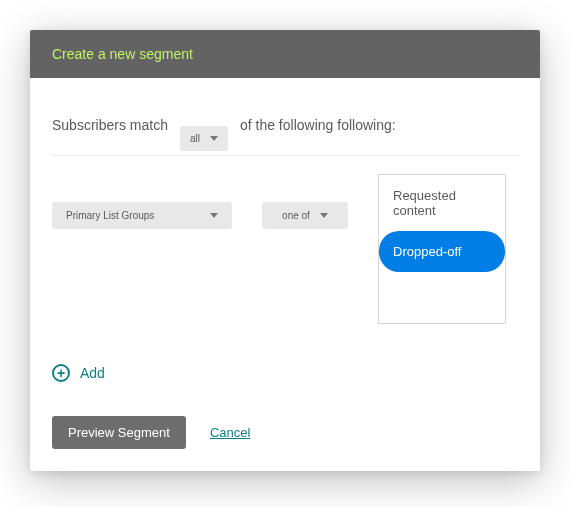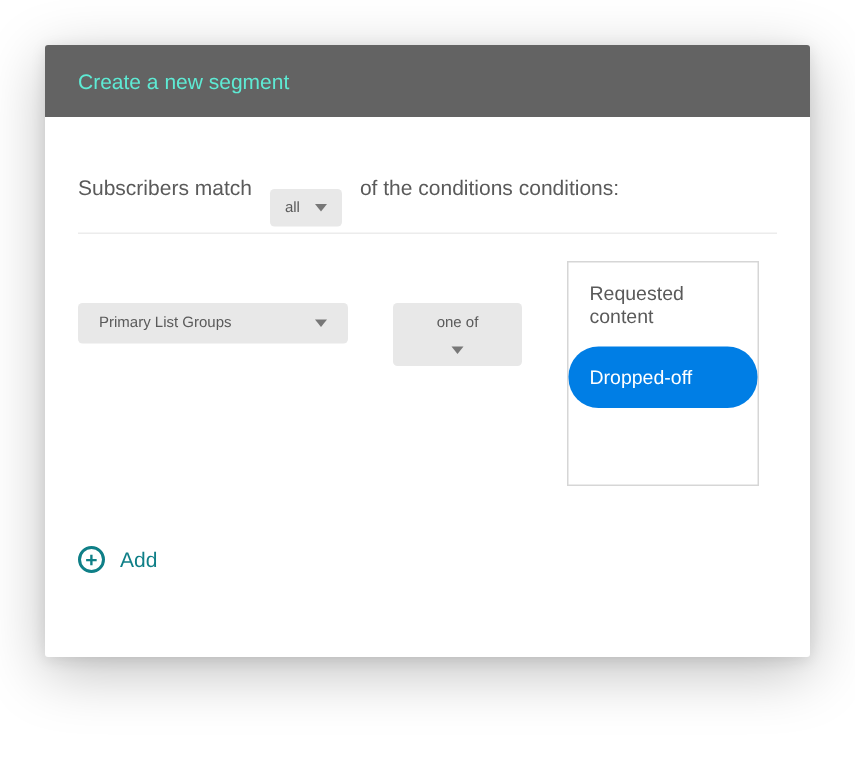--- a/index.html
+++ b/index.html
@@ -16,21 +16,21 @@
     }
     .modal {
       width: 510px;
       background: #ffffff;
       box-shadow: 0 10px 40px rgba(0,0,0,0.25), 0 2px 10px rgba(0,0,0,0.1);
       border-radius: 2px;
       overflow: hidden;
     }
     .modal-header {
       background: #636363;
-      color: #5eead4;
+      color: #bef264;
       padding: 16px 22px;
       font-size: 14px;
       font-weight: 400;
     }
     .modal-body {
       padding: 20px 22px 22px 22px;
     }
     .match-row {
       display: flex;
       align-items: center;
@@ -55,22 +55,21 @@
       margin-top: 28px;
     }
     .select-box.large {
       padding: 8px 14px;
       min-width: 180px;
       justify-content: space-between;
     }
     .select-box.medium {
       padding: 8px 14px;
       min-width: 86px;
-      justify-content: space-between;
-      flex-direction: column;
+      justify-content: center;
     }
     .chevron {
       width: 0;
       height: 0;
       border-left: 4px solid transparent;
       border-right: 4px solid transparent;
       border-top: 5px solid #777;
     }
     .condition-row {
       display: flex;
@@ -146,21 +145,21 @@
   <div class="modal-header">
     <span>Create a new segment</span>
   </div>
   <div class="modal-body">
     <div class="match-row">
       <span>Subscribers match</span>
       <div class="select-box">
         <span>all</span>
         <span class="chevron"></span>
       </div>
-      <span>of the conditions conditions:</span>
+      <span>of the following following:</span>
     </div>
 
     <div class="condition-row">
       <div class="select-box large">
         <span>Primary List Groups</span>
         <span class="chevron"></span>
       </div>
       <div class="select-box medium">
         <span>one of</span>
         <span class="chevron"></span>
@@ -169,14 +168,18 @@
         <div class="option-item">Requested content</div>
         <div class="option-item selected">Dropped-off</div>
       </div>
     </div>
 
     <div class="add-row">
       <span class="plus-circle">+</span>
       <span>Add</span>
     </div>
 
+    <div class="footer-row">
+      <button class="btn-primary">Preview Segment</button>
+      <a class="link-cancel">Cancel</a>
+    </div>
   </div>
 </div>
 
 </body></html>

